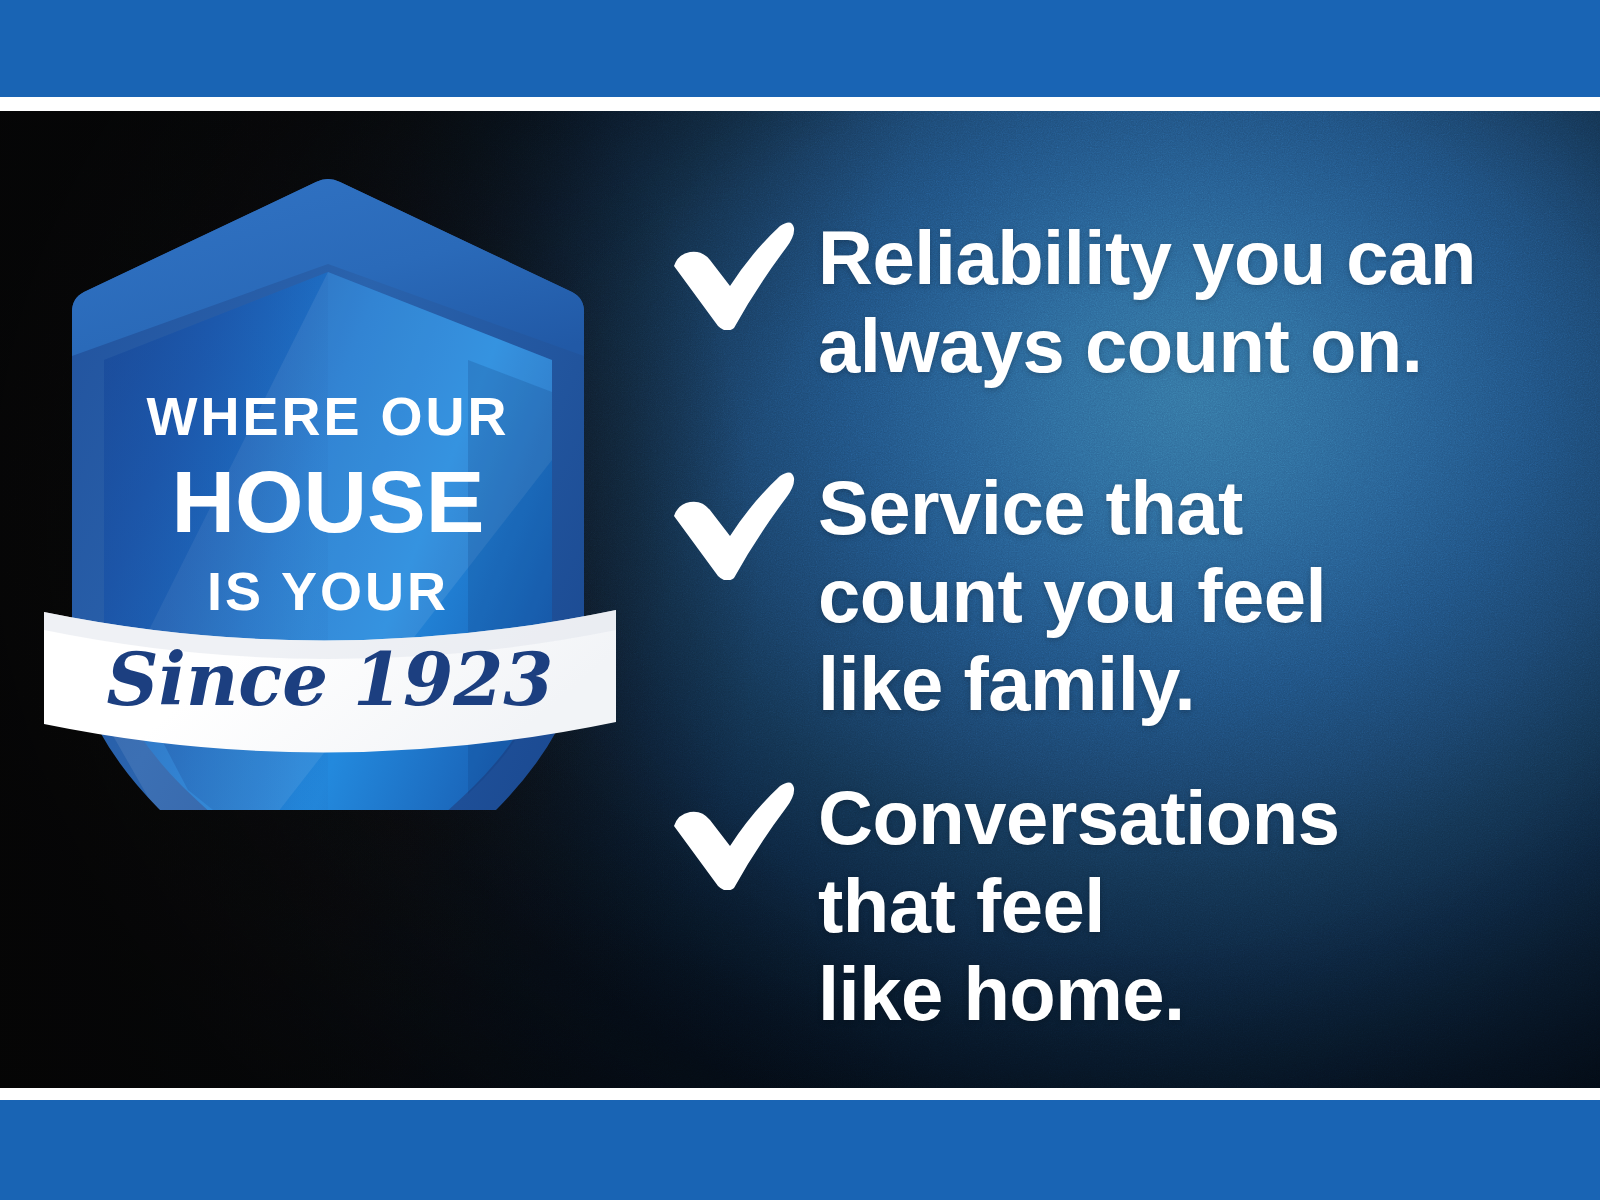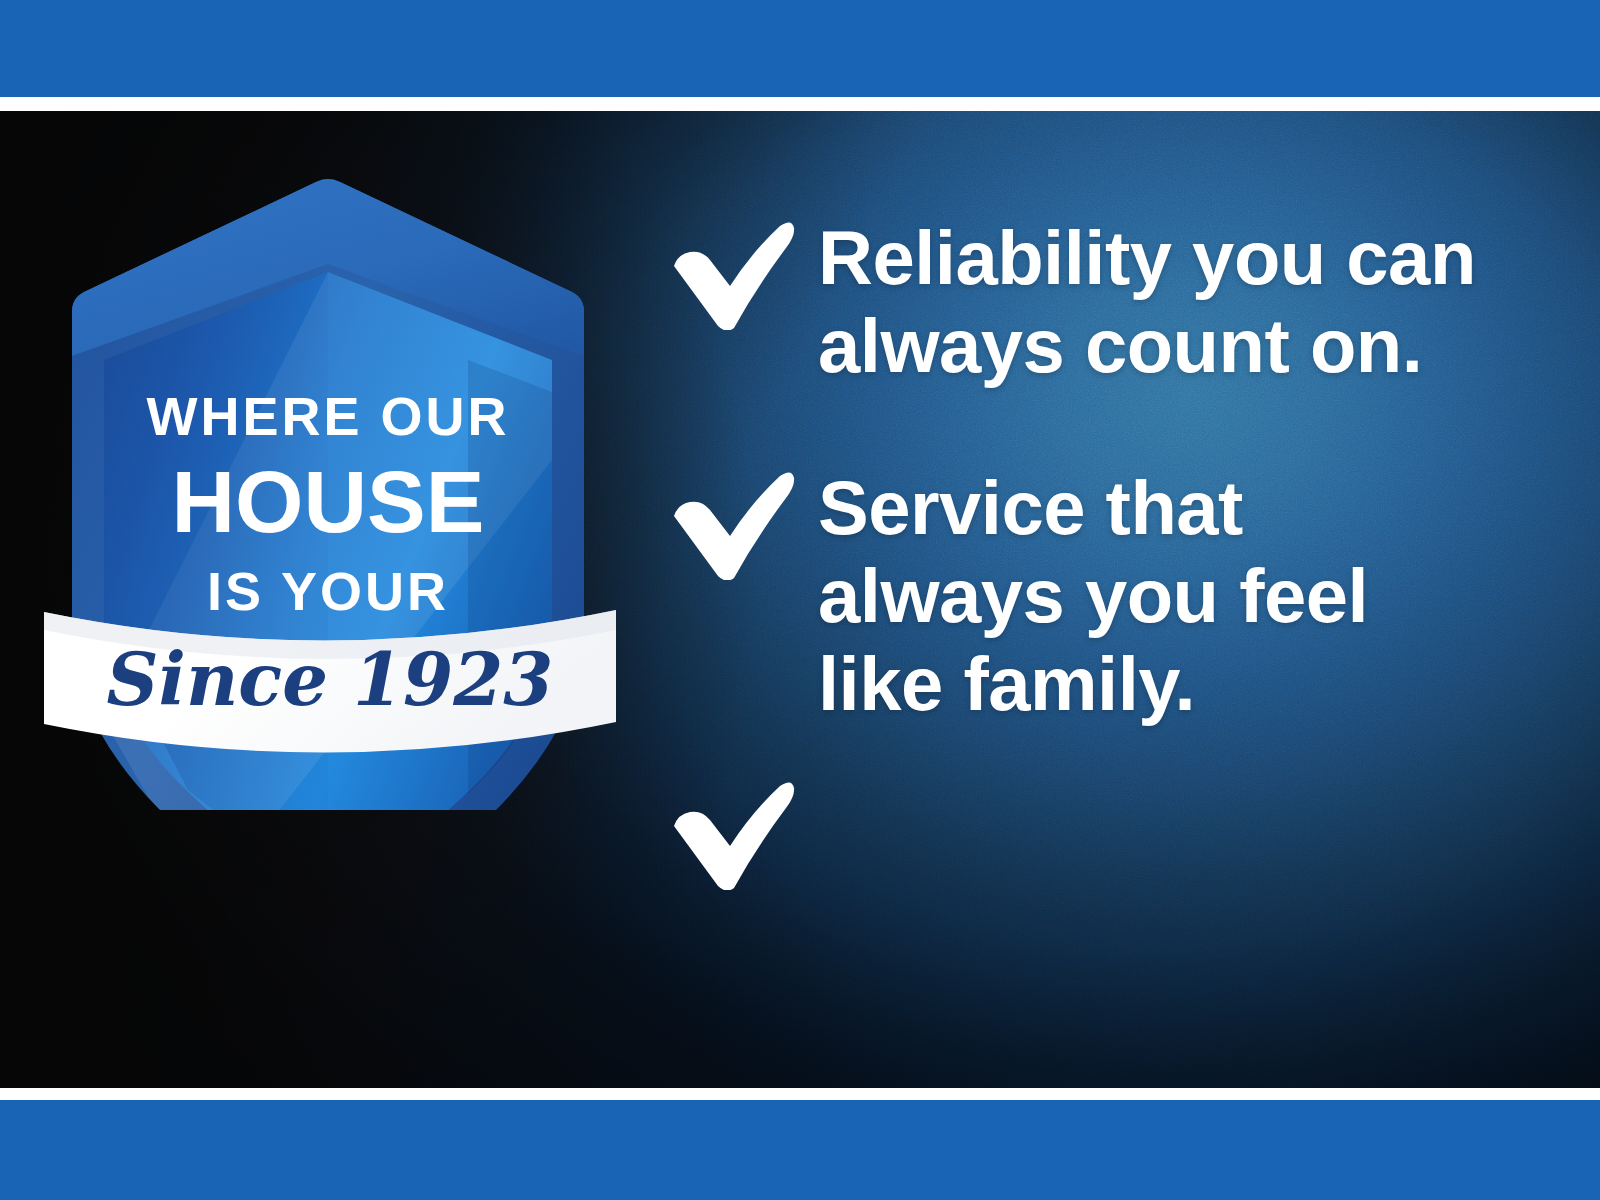--- a/index.html
+++ b/index.html
@@ -308,32 +308,35 @@
 
     <div class="bullet bullet-2">
       <span class="check">
         <svg viewBox="0 0 128 110" xmlns="http://www.w3.org/2000/svg">
           <path d="M 6 46 Q 10 34 22 32 Q 34 30 42 40 L 62 66
                    Q 84 32 112 6 Q 124 -2 126 8 Q 127 16 118 28
                    Q 88 68 66 108 Q 58 114 50 106 Z" fill="#ffffff"></path>
         </svg>
       </span>
       <span class="bullet-text">Service that
-always you feel
+count you feel
 like family.</span>
     </div>
 
     <div class="bullet bullet-3">
       <span class="check">
         <svg viewBox="0 0 128 110" xmlns="http://www.w3.org/2000/svg">
           <path d="M 6 46 Q 10 34 22 32 Q 34 30 42 40 L 62 66
                    Q 84 32 112 6 Q 124 -2 126 8 Q 127 16 118 28
                    Q 88 68 66 108 Q 58 114 50 106 Z" fill="#ffffff"></path>
         </svg>
       </span>
+      <span class="bullet-text">Conversations
+that feel
+like home.</span>
     </div>
 
   </div>
 
   <div class="band-gap gap-bottom"></div>
   <div class="band band-bottom"></div>
 
 </div>
 
 </body></html>

